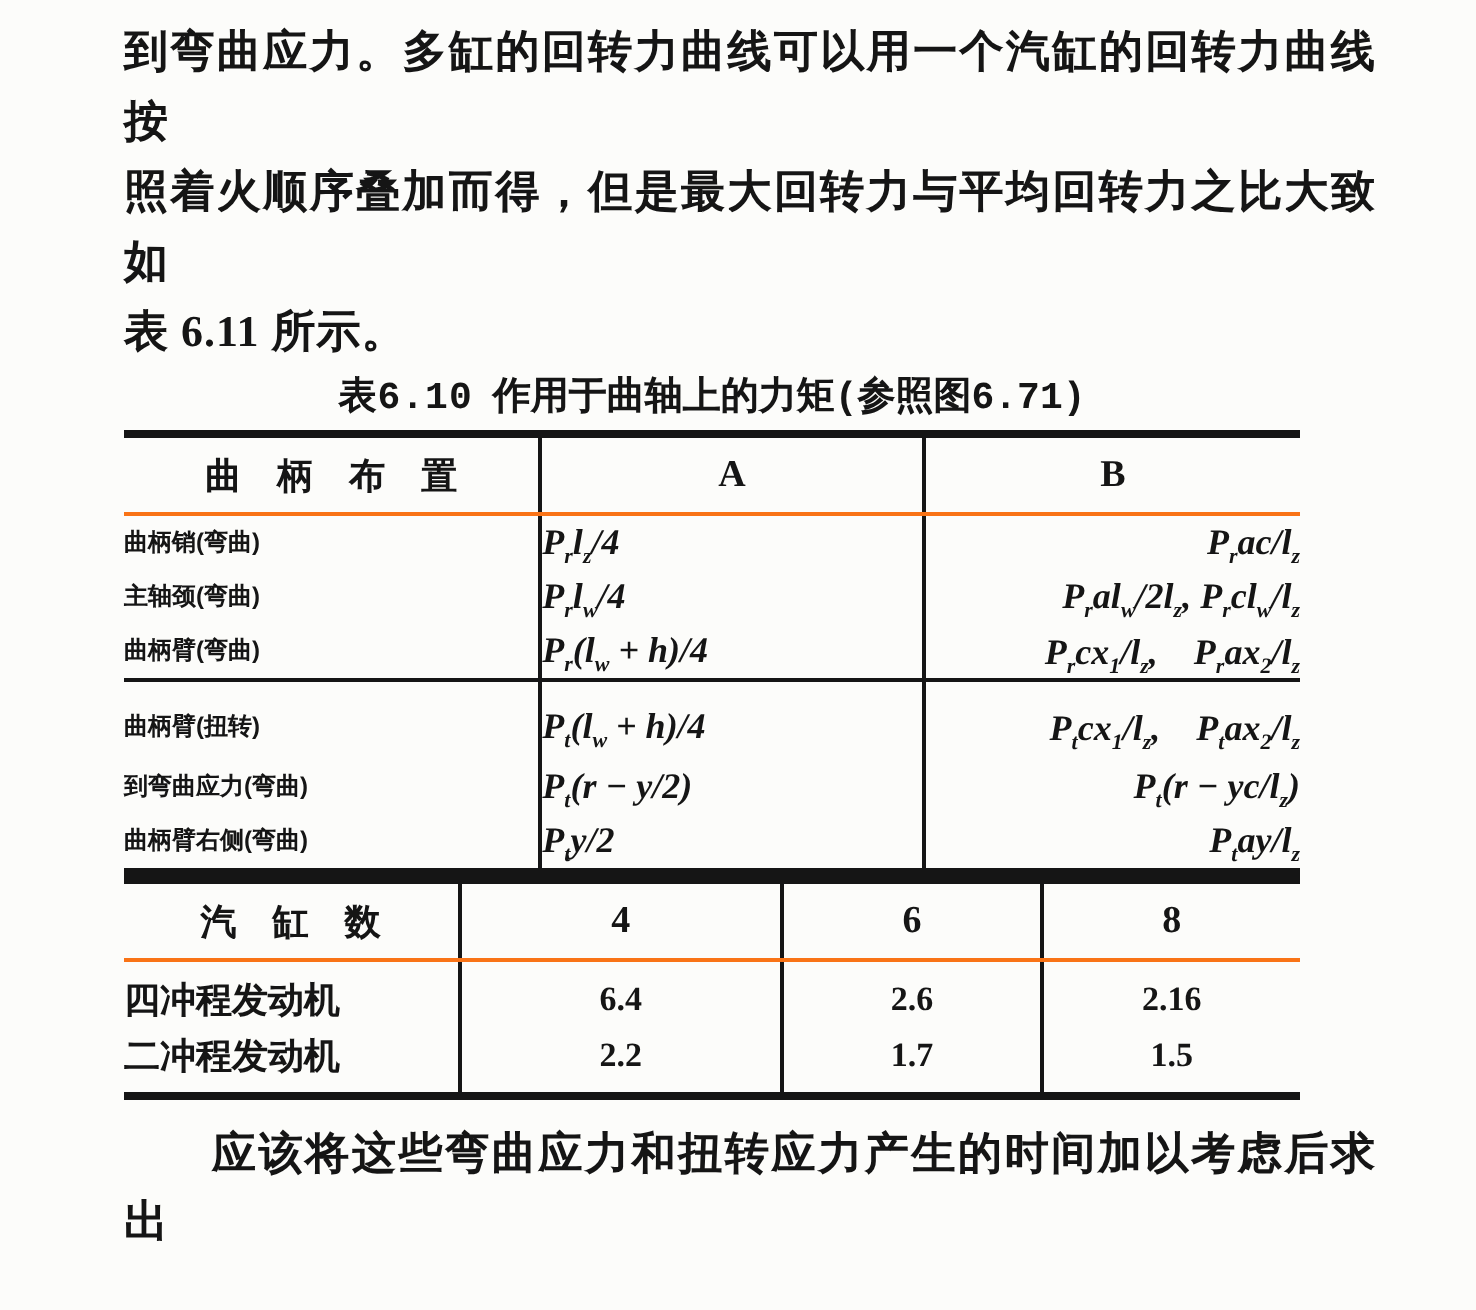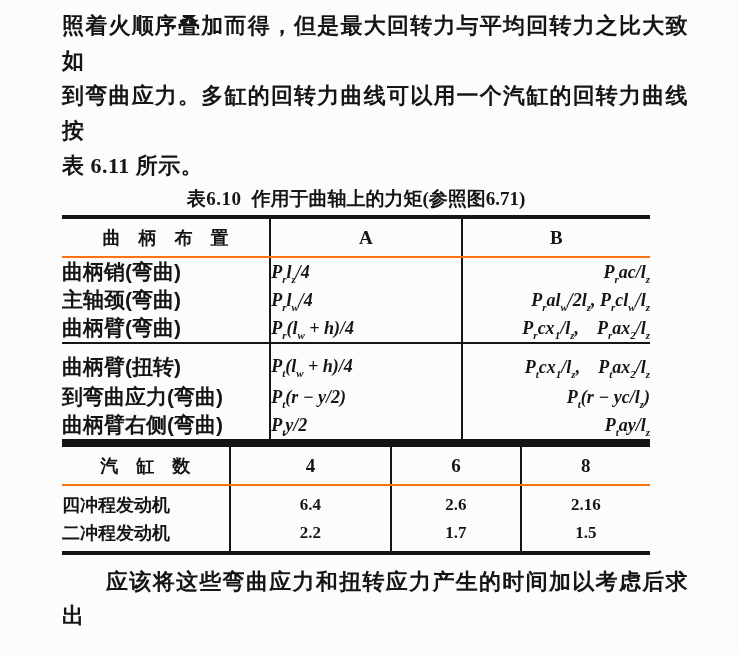--- a/index.html
+++ b/index.html
@@ -21,21 +21,21 @@
     white-space:normal;
   }
   .just { text-align:justify; text-align-last:justify; }
   .closing .pline { line-height:34px; }
   .indent { text-indent:2em; }
 
   
   .caption {
     width:588px;
     text-align:center;
-    font-family:Liberation Serif, serif;
+    font-family:Liberation Mono, monospace;
     font-weight:bold;
     font-size:19px;
     line-height:22px;
     margin:5px 0 5px 0;
   }
   .cap-label { margin-right:10px; letter-spacing:0.5px; }
   .cap-sup { font-size:12px; vertical-align:6px; font-weight:bold; }
 
   
   table.grid {
@@ -62,21 +62,21 @@
     text-align:center;
     font-weight:bold;
   }
   th.hletter { font-family:"Liberation Serif", serif; font-size:19px; }
   .colA, .colB, .vline { border-left:2px solid #151515; }
 
   .t1 td { height:27px; font-size:18px; }
   td.rowlabel {
     font-family:"Liberation Sans", sans-serif;
     padding-left:22px;
-    font-size:21px;
+    font-size:12px;
     text-align:left;
   }
   td.formula {
     font-style:italic;
     font-family:"Liberation Serif", serif;
     padding-left:26px;
     text-align:left;
   }
   td.formula.colB { padding-left:14px;text-align:right; }
   sub { font-size:11px; font-style:italic; line-height:0; }
@@ -89,22 +89,22 @@
   .t2 tbody tr:last-child td { padding-bottom:4px; }
 
   .gap-sm { height:2px; }
 </style>
 </head>
 <body>
 
 <div class="page">
 
   <div class="intro">
+    <div class="pline just">到弯曲应力。多缸的回转力曲线可以用一个汽缸的回转力曲线按</div>
     <div class="pline just">照着火顺序叠加而得，但是最大回转力与平均回转力之比大致如</div>
-    <div class="pline just">到弯曲应力。多缸的回转力曲线可以用一个汽缸的回转力曲线按</div>
     <div class="pline">表 6.11 所示。</div>
   </div>
 
   <div class="caption">
     <span class="cap-label">表6.10</span><span class="cap-title">作用于曲轴上的力矩(参照图6.71)</span>
   </div>
 
   <table class="grid t1">
     <colgroup>
         <col class="c1">

